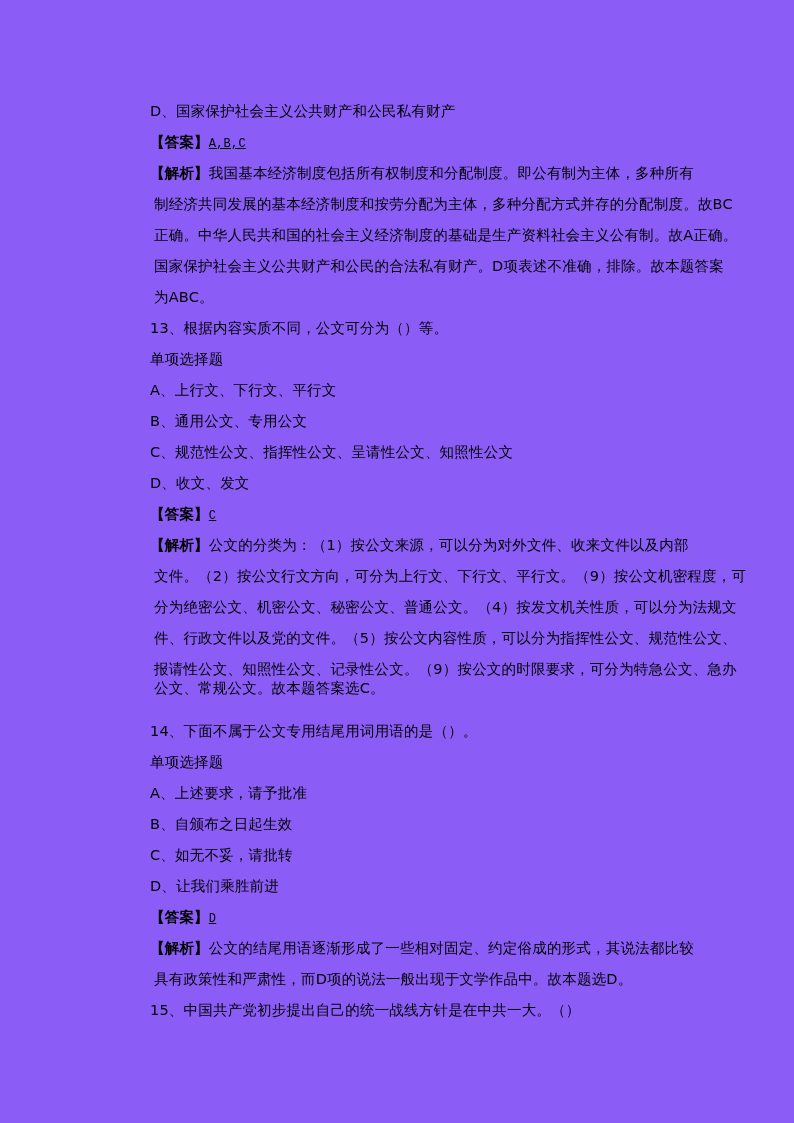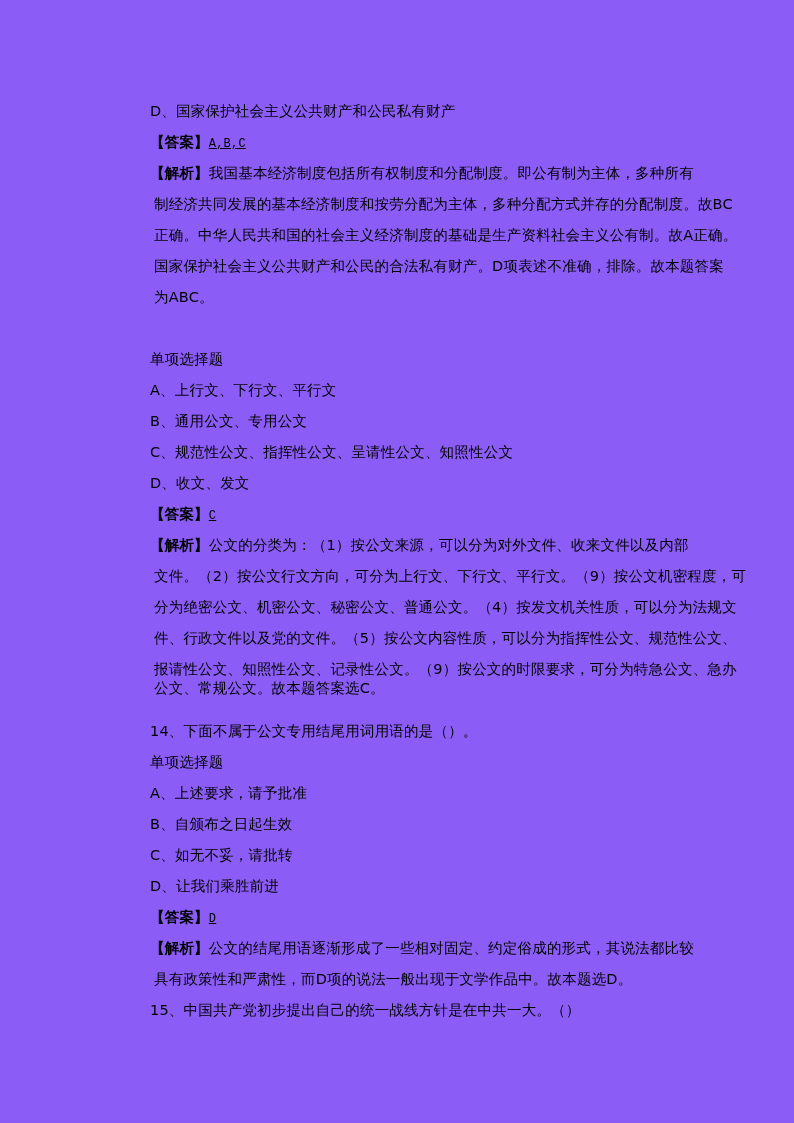--- a/index.html
+++ b/index.html
@@ -23,20 +23,21 @@
   </div>
 
   <div class="line ind1" style="top:163px">
     <span class="tag">【解析】</span><span>我国基本经济制度包括所有权制度和分配制度。即公有制为主体，多种所有</span>
   </div>
   <div class="line ind0" style="top:194px">制经济共同发展的基本经济制度和按劳分配为主体，多种分配方式并存的分配制度。故BC</div>
   <div class="line ind0" style="top:256px">国家保护社会主义公共财产和公民的合法私有财产。D项表述不准确，排除。故本题答案</div>
   <div class="line ind0" style="top:225px">正确。中华人民共和国的社会主义经济制度的基础是生产资料社会主义公有制。故A正确。</div>
   <div class="line ind0" style="top:287px">为ABC。</div>
 
+  <div class="line ind1" style="top:318px">13、根据内容实质不同，公文可分为（）等。</div>
   <div class="line ind1" style="top:349px">单项选择题</div>
   <div class="line ind1" style="top:380px">A、上行文、下行文、平行文</div>
   <div class="line ind1" style="top:411px">B、通用公文、专用公文</div>
   <div class="line ind1" style="top:442px">C、规范性公文、指挥性公文、呈请性公文、知照性公文</div>
   <div class="line ind1" style="top:473px">D、收文、发文</div>
   <div class="line ind1" style="top:504px">
     <span class="tag">【答案】</span><span class="lat">C</span>
   </div>
   <div class="line ind1" style="top:535px">
     <span class="tag">【解析】</span><span>公文的分类为：（1）按公文来源，可以分为对外文件、收来文件以及内部</span>

